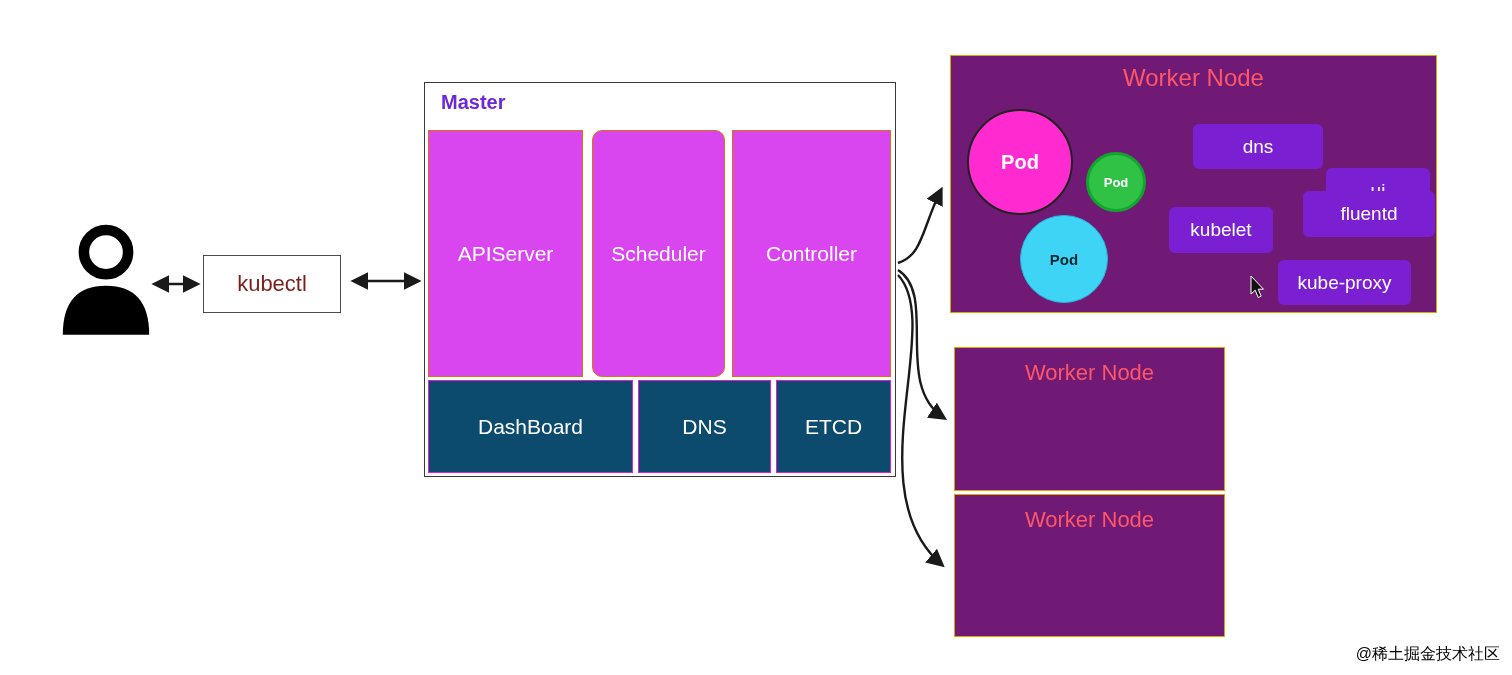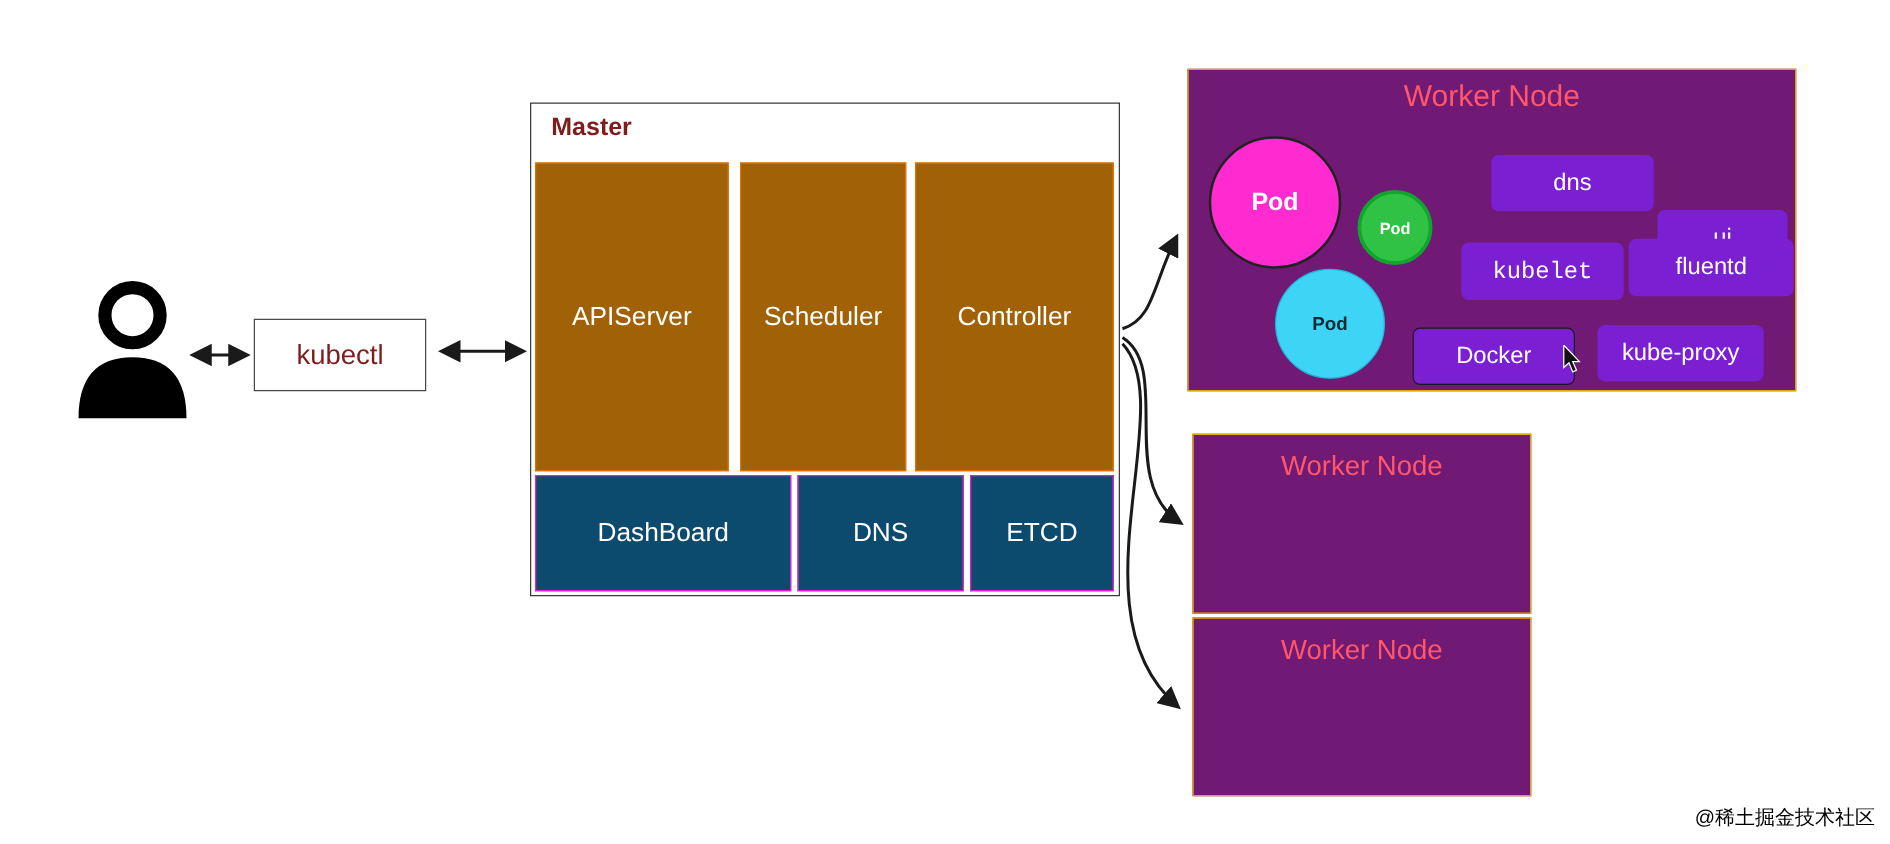--- a/index.html
+++ b/index.html
@@ -30,31 +30,31 @@
     font-size: 22px; color: #7f1d1d;
   }
 
   
   .master {
     left: 424px; top: 82px; width: 472px; height: 395px;
     background: #ffffff; border: 1.5px solid #3a3a3a;
   }
   .master-title {
     position: absolute; left: 16px; top: 8px;
-    font-size: 20px; font-weight: 700; color: #7f1d1d;
+    font-size: 20px; font-weight: 700; color: #6d28d9;
   }
   .mbox {
     position: absolute;
     display: flex; align-items: center; justify-content: center;
     color: #ffffff; font-size: 21px;
   }
-  .mbox.orange { background: #a16207; border: 1px solid #e07205; }
+  .mbox.orange { background: #d946ef; border: 1px solid #e07205; }
   .mbox.pink   { background: #0c4a6e; border: 1px solid #e31ed8; }
   .apiserver   { left: 3px;   top: 47px;  width: 155px; height: 247px; }
-  .scheduler   { left: 167px; top: 47px;  width: 133px; height: 247px; }
+  .scheduler   { left: 167px; top: 47px;  width: 133px; height: 247px; border-radius: 10px; }
   .controller  { left: 307px; top: 47px;  width: 159px; height: 247px; }
   .dashboard   { left: 3px;   top: 297px; width: 205px; height: 93px; }
   .dns-box     { left: 213px; top: 297px; width: 133px; height: 93px; }
   .etcd-box    { left: 351px; top: 297px; width: 115px; height: 93px; }
 
   
   .worker {
     background: #701a75; border: 1px solid #e0a400;
   }
   .worker-title {
@@ -88,21 +88,21 @@
 
   .chip {
     position: absolute;
     background: #7b1fd3; color: #ffffff;
     border-radius: 6px;
     display: flex; align-items: center; justify-content: center;
     font-size: 19px;
   }
   .chip-dns       { left: 242px; top: 68px;  width: 130px; height: 45px; }
   .chip-ui        { left: 375px; top: 68px;  width: 104px; height: 45px; margin-top: 44px; }
-  .chip-kubelet   { left: 218px; top: 138px; width: 130px; height: 46px; font-family: Liberation Mono, monospace; }
+  .chip-kubelet   { left: 218px; top: 151px; width: 104px; height: 46px; }
   .chip-fluentd   { left: 352px; top: 135px; width: 132px; height: 46px; justify-content: center; }
   .chip-docker    { left: 179px; top: 206px; width: 130px; height: 46px; border: 1.5px solid #1a1a1a; }
   .chip-kubeproxy { left: 327px; top: 204px; width: 133px; height: 45px; }
 
   .watermark {
     position: absolute; right: 12px; bottom: 10px;
     color: #000000; font-size: 16px;
   }
 
   .cursor { left: 1250px; top: 276px; width: 18px; height: 24px; }
@@ -174,23 +174,20 @@
     </div>
     <div class="chip chip-ui">
       <span>ui</span>
     </div>
     <div class="chip chip-kubelet">
       <span>kubelet</span>
     </div>
     <div class="chip chip-fluentd">
       <span>fluentd</span>
     </div>
-    <div class="chip chip-docker">
-      <span>Docker</span>
-    </div>
     <div class="chip chip-kubeproxy">
       <span>kube-proxy</span>
     </div>
   </div>
 
   <div class="node worker worker2">
     <div class="worker-title">Worker Node</div>
   </div>
 
   <div class="node worker worker3">

